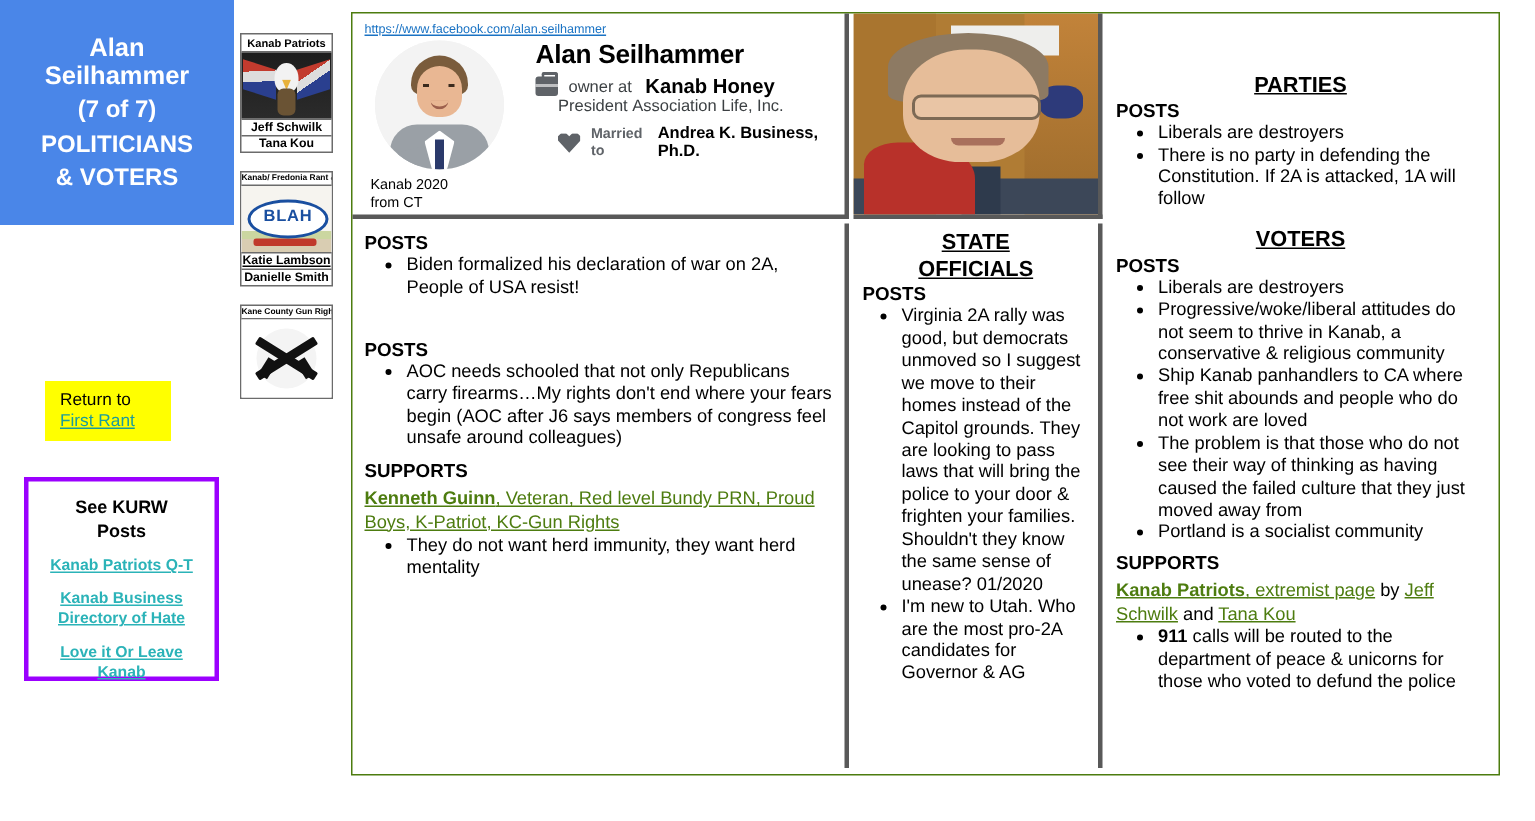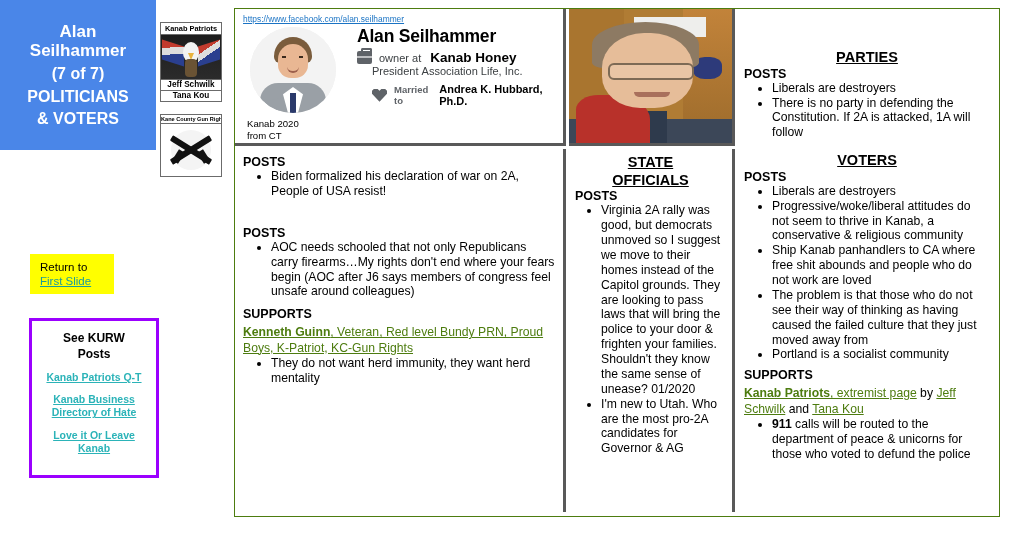--- a/index.html
+++ b/index.html
@@ -16,21 +16,21 @@
   #title-banner .l1{font-size:17px;}
   #title-banner .l2{font-size:16px;margin-top:5px;}
   #title-banner .l3{font-size:16px;margin-top:5px;}
 
   #return-box{position:absolute;left:30px;top:254px;width:84px;height:40px;
       background:#ffff00;display:flex;flex-direction:column;justify-content:center;
       padding-left:10px;box-sizing:border-box;}
   #return-box .rt{font-size:11.5px;line-height:1.25;}
   #return-box .lnk{font-size:11.5px;color:#1b9c9c;text-decoration:underline;line-height:1.25;}
 
-  #kurw-box{position:absolute;left:29px;top:318px;width:130px;height:160px;
+  #kurw-box{position:absolute;left:16px;top:318px;width:130px;height:136px;
       border:3px solid #9b00ff;background:#ffffff;box-sizing:border-box;
       padding:10px 6px 6px 6px;text-align:center;}
   #kurw-box .hdr{font-size:12px;font-weight:bold;line-height:1.3;}
   #kurw-box a{display:block;font-size:10.5px;font-weight:bold;color:#2bb3b8;
       text-decoration:underline;line-height:1.25;margin-top:9px;}
 
   
   #thumb-strip{position:absolute;left:160px;top:22px;width:62px;}
   .thumb-card{border:1px solid #6b6b6b;background:#fff;margin-bottom:12px;
       box-sizing:border-box;}
@@ -181,21 +181,21 @@
   <div id="title-banner">
     <div class="ln l1">Alan</div>
     <div class="ln l1">Seilhammer</div>
     <div class="ln l2">(7 of 7)</div>
     <div class="ln l3">POLITICIANS</div>
     <div class="ln l3">&amp; VOTERS</div>
   </div>
 
   <div id="return-box">
     <div class="rt">Return to</div>
-    <a class="lnk" href="#">First Slide</a>
+    <a class="lnk" href="#">First Rant</a>
   </div>
 
   <div id="kurw-box">
     <div class="hdr">See KURW</div>
     <div class="hdr">Posts</div>
     <a href="#">Kanab Patriots Q-T</a>
     <a href="#">Kanab Business Directory of Hate</a>
     <a href="#">Love it Or Leave Kanab</a>
   </div>
 </div>
@@ -208,20 +208,31 @@
       <div class="wingL"></div>
         <div class="wingR"></div>
       <div class="head"></div>
         <div class="beak"></div>
         <div class="body"></div>
     </div>
     <div class="thumb-name">Jeff Schwilk</div>
     <div class="thumb-name">Tana Kou</div>
   </div>
 
+  <div class="thumb-card">
+    <div class="thumb-cap tiny">Kanab/ Fredonia Rant &amp; Rave</div>
+    <div class="thumb-art blah">
+      <div class="sky"></div>
+        <div class="road"></div>
+        <div class="redstrip"></div>
+      <div class="bub">BLAH</div>
+    </div>
+    <div class="thumb-name ul">Katie Lambson</div>
+    <div class="thumb-name">Danielle Smith</div>
+  </div>
 
   <div class="thumb-card">
     <div class="thumb-cap tiny">Kane County Gun Rights</div>
     <div class="thumb-art guns" style="height:52px">
       <div class="circ"></div>
         <div class="g1"></div>
         <div class="g2"></div>
       <div class="s1"></div>
         <div class="s2"></div>
     </div>
@@ -258,21 +269,21 @@
           <span class="t-owner">owner at</span>
           <span class="t-org">Kanab Honey</span>
         </div>
         <div class="t-pres">
           <span>President</span>
           <span>Association Life, Inc.</span>
         </div>
         <div class="prow" style="margin-top:6px;margin-left:27px;">
           <span class="ico ico-heart"></span>
           <span class="t-married">Married to</span>
-          <span class="t-spouse">Andrea K. Hubbard, Ph.D.</span>
+          <span class="t-spouse">Andrea K. Business, Ph.D.</span>
         </div>
       </div>
     </div>
   </div>
 
   <div id="cell-photo">
     <div class="portrait">
       <div class="wallL"></div>
         <div class="wallR"></div>
         <div class="paper"></div>

